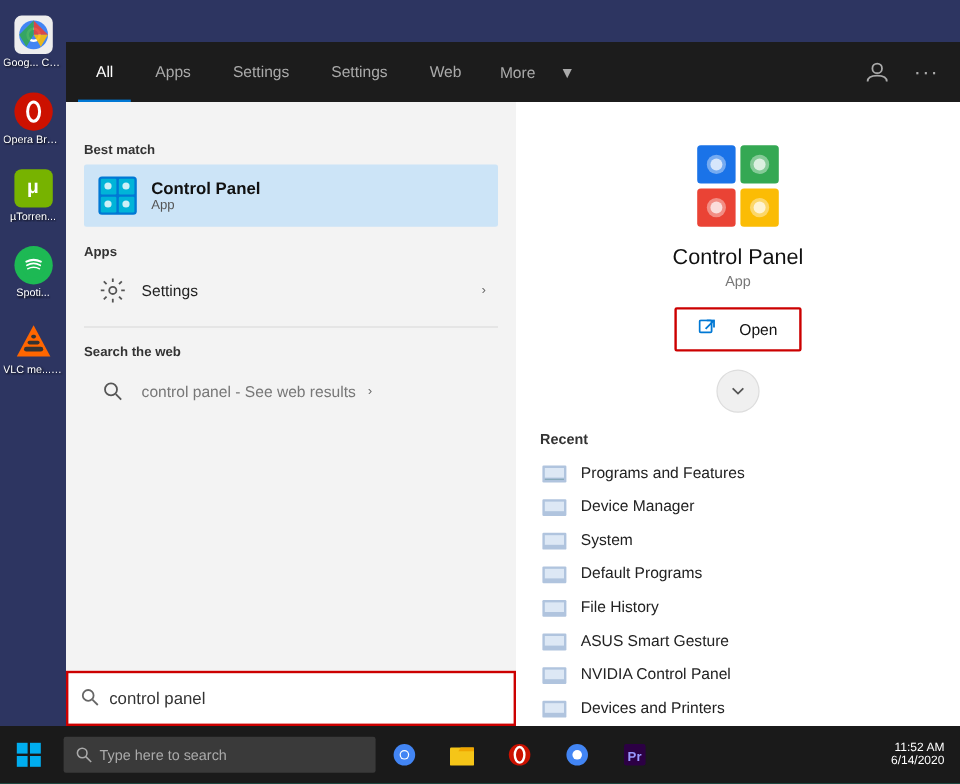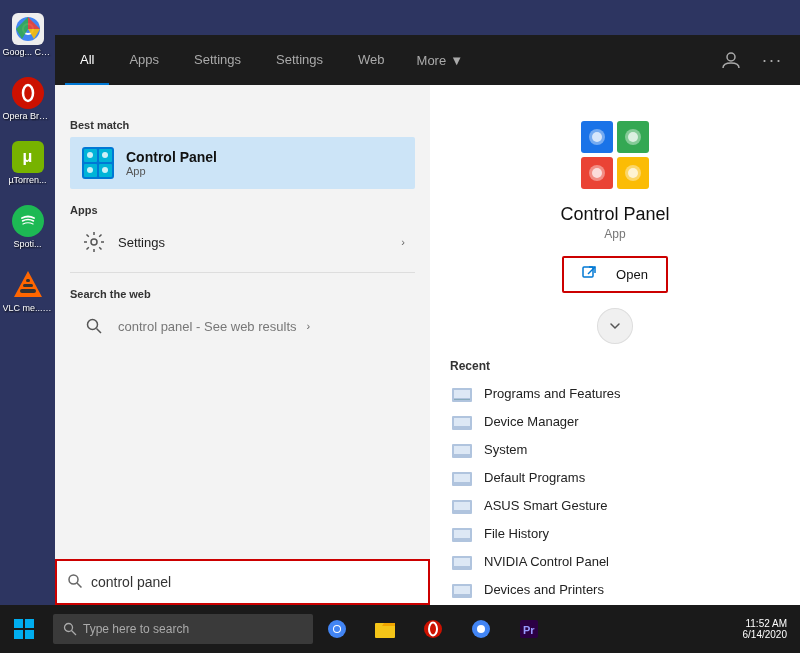--- a/index.html
+++ b/index.html
@@ -169,21 +169,21 @@
     }
 
     .nav-more {
       padding: 8px 12px;
       color: #aaa;
       cursor: pointer;
       font-size: 13px;
       height: 50px;
       display: flex;
       align-items: center;
-      gap: 4px;
+      gap: 20px;
     }
 
     .nav-spacer {
       flex: 1;
     }
 
     .nav-icon-btn {
       width: 36px;
       height: 36px;
       display: flex;
@@ -725,31 +725,31 @@
             <span class="recent-label">Default Programs</span>
           </div>
 
           <div class="recent-item">
             <div class="recent-icon">
               <svg width="22" height="16" viewBox="0 0 22 16">
                 <rect x="1" y="1" width="20" height="14" rx="1" fill="#b0c4de"></rect>
                 <rect x="3" y="3" width="16" height="8" fill="#dde8f5"></rect>
               </svg>
             </div>
-            <span class="recent-label">ASUS Smart Gesture</span>
+            <span class="recent-label">File History</span>
           </div>
 
           <div class="recent-item">
             <div class="recent-icon">
               <svg width="22" height="16" viewBox="0 0 22 16">
                 <rect x="1" y="1" width="20" height="14" rx="1" fill="#b0c4de"></rect>
                 <rect x="3" y="3" width="16" height="8" fill="#dde8f5"></rect>
               </svg>
             </div>
-            <span class="recent-label">File History</span>
+            <span class="recent-label">ASUS Smart Gesture</span>
           </div>
 
           <div class="recent-item">
             <div class="recent-icon">
               <svg width="22" height="16" viewBox="0 0 22 16">
                 <rect x="1" y="1" width="20" height="14" rx="1" fill="#b0c4de"></rect>
                 <rect x="3" y="3" width="16" height="8" fill="#dde8f5"></rect>
               </svg>
             </div>
             <span class="recent-label">NVIDIA Control Panel</span>

